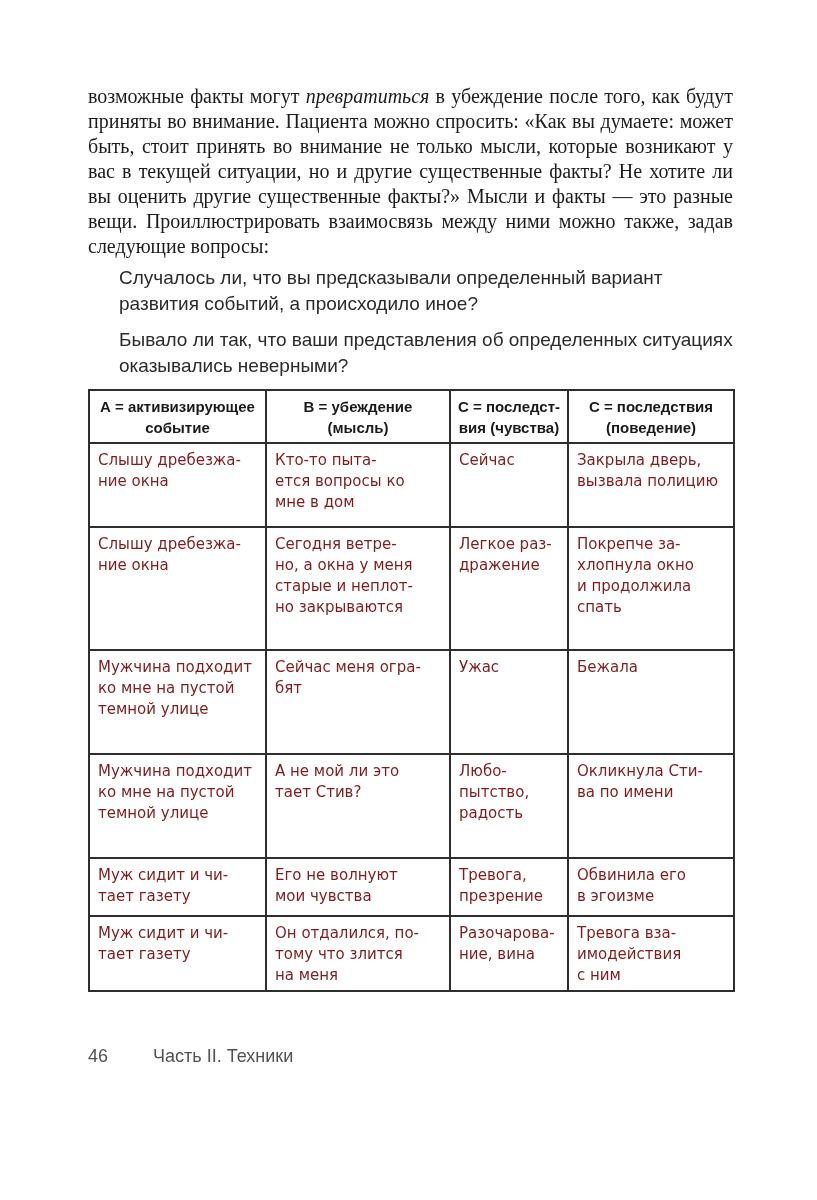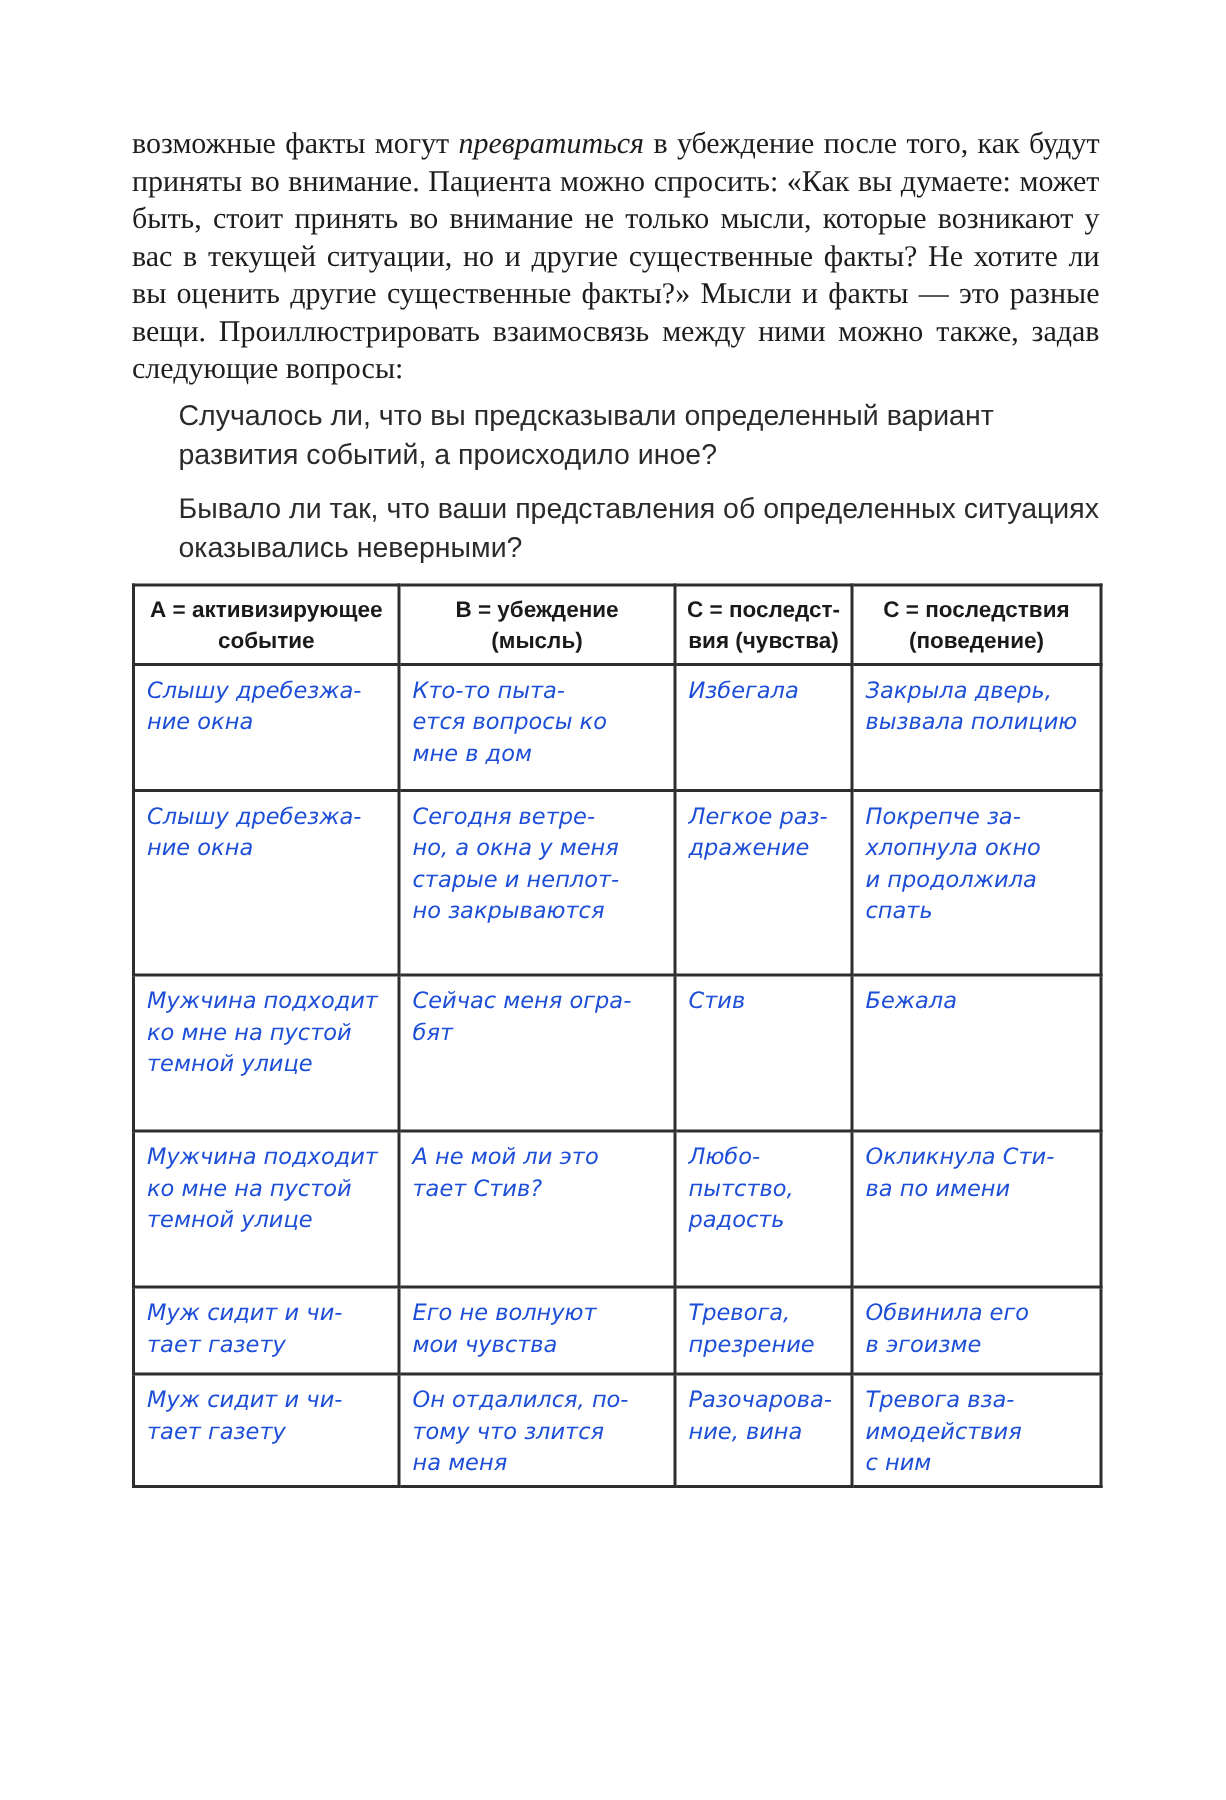--- a/index.html
+++ b/index.html
@@ -63,25 +63,24 @@
     font-family: "Liberation Sans", sans-serif;
     font-weight: bold;
     font-size: 15px;
     line-height: 21px;
     text-align: center;
     padding: 5px 2px 4px 2px;
     color: #1a1a1a;
   }
   table.abc-table td {
     font-family: "DejaVu Sans", sans-serif;
-    font-style: italic;
     font-size: 15px;
     line-height: 21px;
     padding: 6px 4px 4px 8px;
-    color: #1d4ed8;
+    color: #7f1d1d;
   }
   tr.hdr { height: 53px; }
   tr.r1 { height: 84px; }
   tr.r2 { height: 123px; }
   tr.r3 { height: 104px; }
   tr.r4 { height: 104px; }
   tr.r5 { height: 58px; }
   tr.r6 { height: 74px; }
   tr.r7 { height: 59px; }
   
@@ -126,21 +125,21 @@
 (поведение)</th>
       </tr>
     </thead>
     <tbody>
       <tr class="r1">
         <td>Слышу дребезжа-
 ние окна</td>
         <td>Кто-то пыта-
 ется вопросы ко
 мне в дом</td>
-        <td>Избегала</td>
+        <td>Сейчас</td>
         <td>Закрыла дверь,
 вызвала полицию</td>
       </tr>
       <tr class="r2">
         <td>Слышу дребезжа-
 ние окна</td>
         <td>Сегодня ветре-
 но, а окна у меня
 старые и неплот-
 но закрываются</td>
@@ -150,21 +149,21 @@
 хлопнула окно
 и продолжила
 спать</td>
       </tr>
       <tr class="r3">
         <td>Мужчина подходит
 ко мне на пустой
 темной улице</td>
         <td>Сейчас меня огра-
 бят</td>
-        <td>Стив</td>
+        <td>Ужас</td>
         <td>Бежала</td>
       </tr>
       <tr class="r4">
         <td>Мужчина подходит
 ко мне на пустой
 темной улице</td>
         <td>А не мой ли это
 тает Стив?</td>
         <td>Любо-
 пытство,
@@ -190,14 +189,18 @@
 на меня</td>
         <td>Разочарова-
 ние, вина</td>
         <td>Тревога вза-
 имодействия
 с ним</td>
       </tr>
     </tbody>
   </table>
 
+  <div class="footer">
+    <span class="pagenum">46</span>
+    <span class="section">Часть II. Техники</span>
+  </div>
 
 </div>
 
 </body></html>

